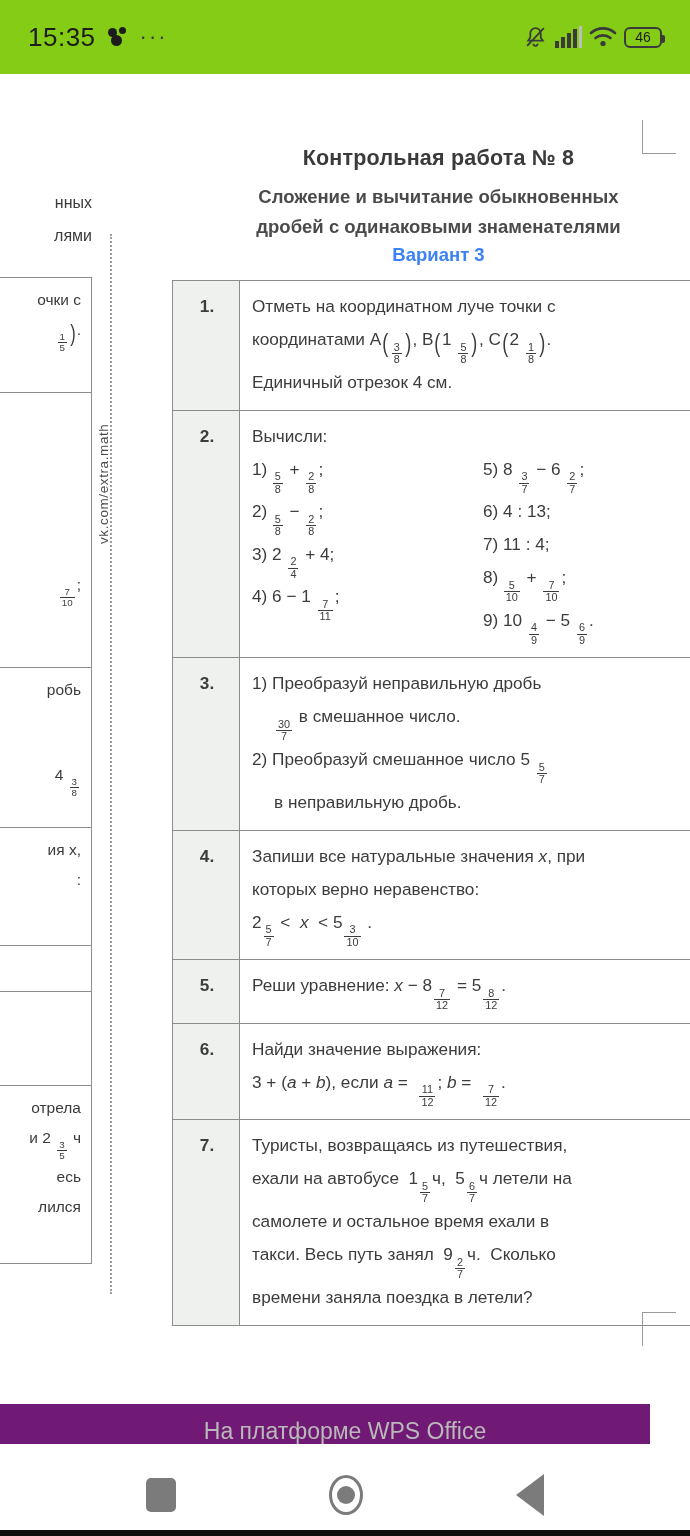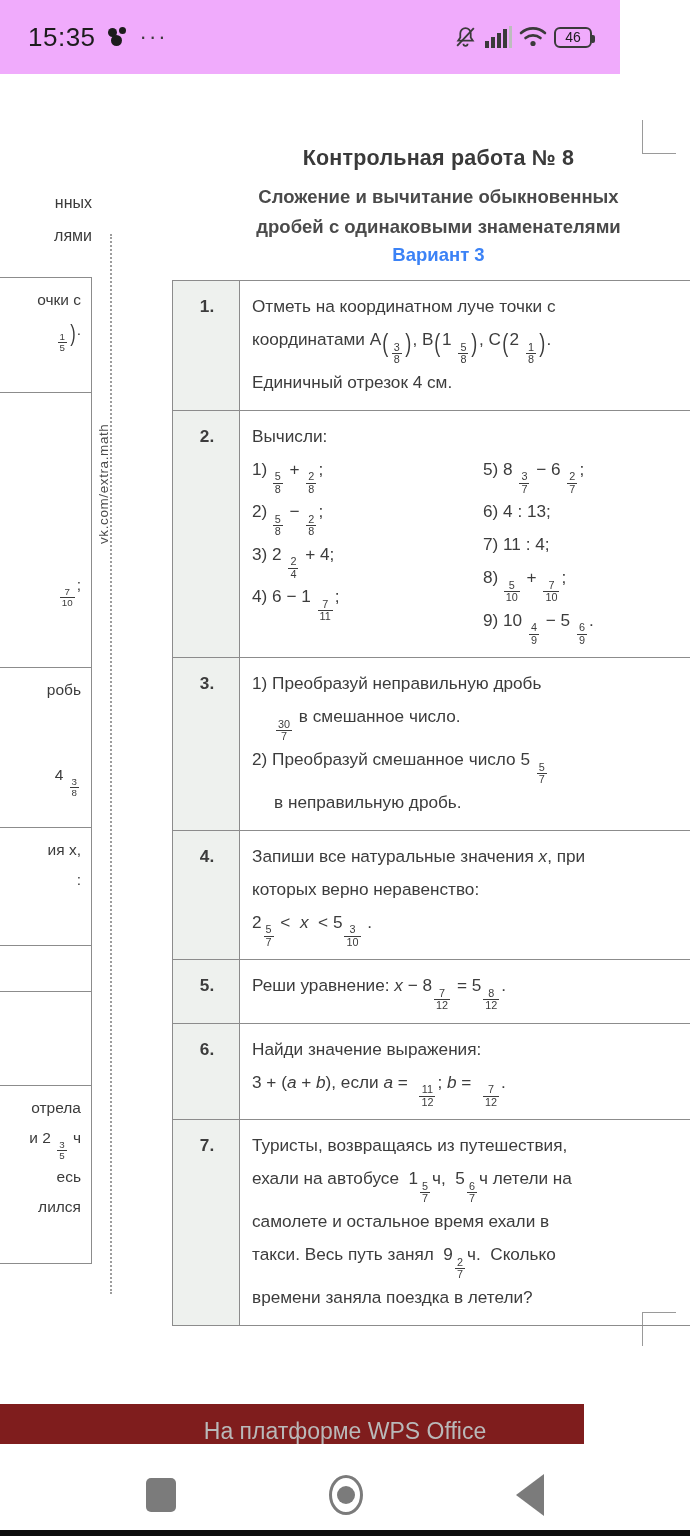--- a/index.html
+++ b/index.html
@@ -13,27 +13,27 @@
     position: relative;
     overflow: hidden;
     font-family: "Liberation Sans", sans-serif;
     color: #2b2b2b;
   }
 
   
   .statusbar {
     position: absolute;
     top: 0; left: 0;
-    width: 620px; height: 74px;
+    width: 690px; height: 74px;
     display: flex;
     align-items: center;
     justify-content: space-between;
     padding: 0 28px;
     box-sizing: border-box;
-    background: #f0abfc;
+    background: #84cc16;
   }
   .sb-left { display: flex; align-items: center; gap: 12px; }
   .sb-time {
     font-size: 26px;
     letter-spacing: 0.5px;
     color: #1c1c1c;
   }
   .sb-dots-icon { position: relative; width: 20px; height: 20px; }
   .sb-dots-icon i {
     position: absolute; display: block; background: #1c1c1c; border-radius: 50%;
@@ -195,22 +195,22 @@
     vertical-align: -0.26em;
     font-weight: 300;
     transform: scaleX(0.7);
   }
   .mi { font-style: italic; }
 
   
   .footer-band {
     position: absolute;
     left: 0; top: 1404px;
-    width: 584px; height: 60px;
-    background: #7f1d1d;
+    width: 650px; height: 60px;
+    background: #701a75;
     overflow: hidden;
   }
   .footer-note {
     position: absolute;
     width: 690px;
     text-align: center;
     top: 14px;
     font-size: 23px;
     color: #b9b9b9;
   }

